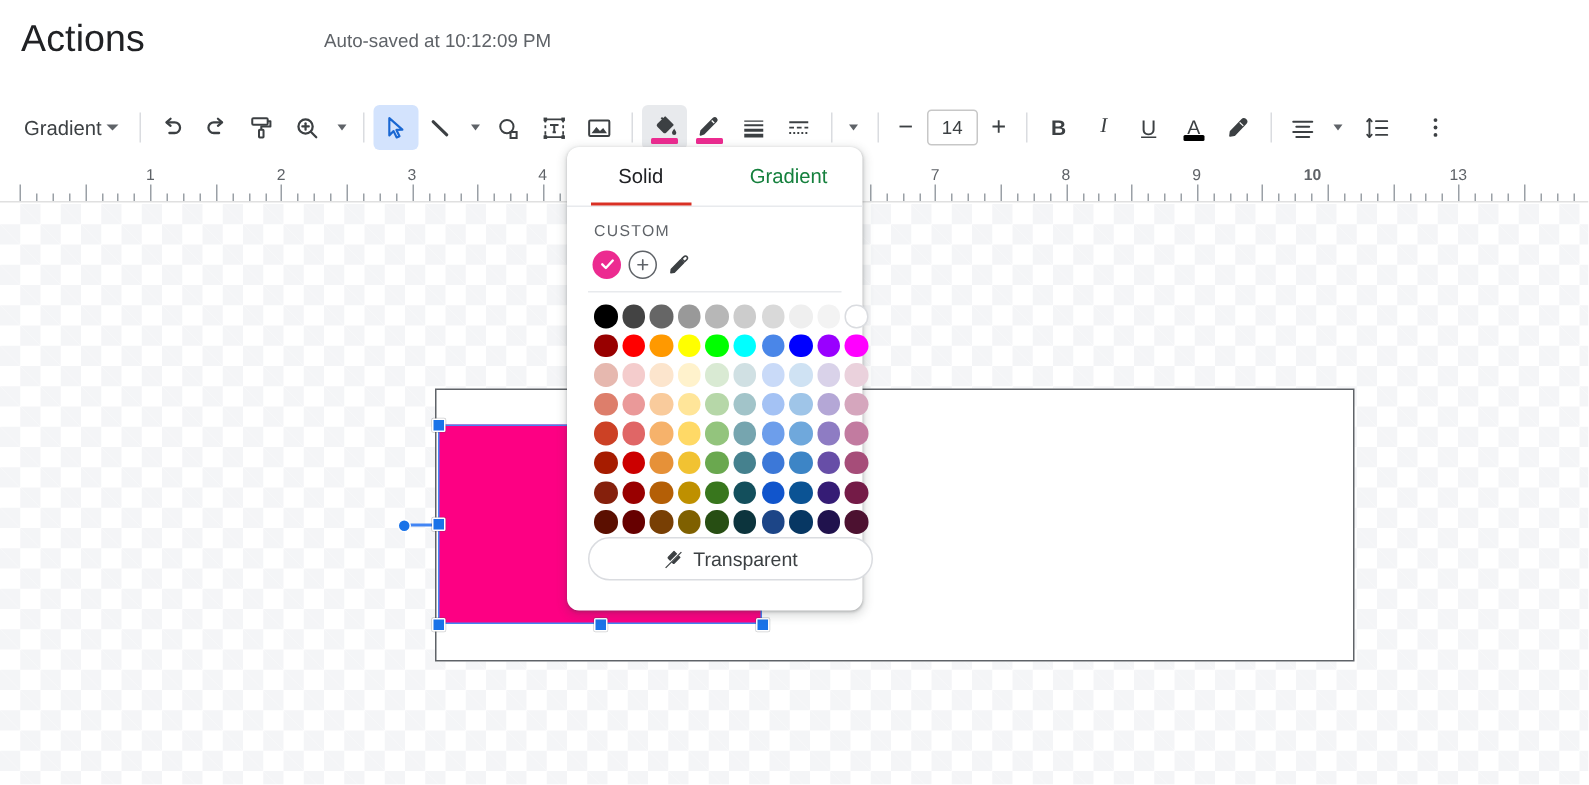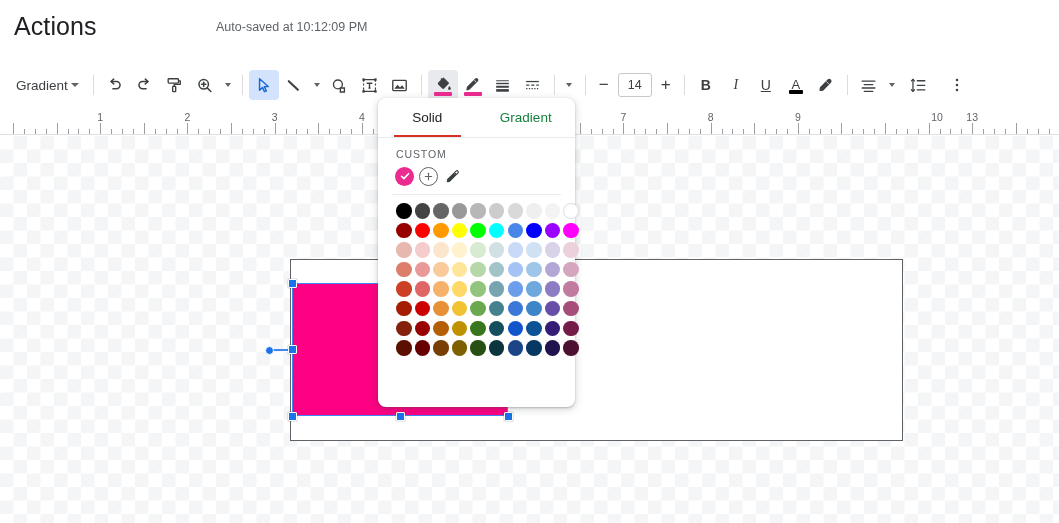--- a/index.html
+++ b/index.html
@@ -500,21 +500,21 @@
       <div class="rtick major" style="left: 797.8px;"></div>
       <div class="rnum" style="left: 797.8px;">9</div>
       <div class="rtick minor" style="left: 808.7px;"></div>
       <div class="rtick minor" style="left: 819.6px;"></div>
       <div class="rtick minor" style="left: 830.5px;"></div>
       <div class="rtick major" style="left: 841.4px;"></div>
       <div class="rtick minor" style="left: 852.3px;"></div>
       <div class="rtick minor" style="left: 863.2px;"></div>
       <div class="rtick minor" style="left: 874.1px;"></div>
       <div class="rtick major" style="left: 885px;"></div>
-      <div class="rnum" style="left: 937px;">10</div>
+      <div class="rnum" style="left: 875px; font-weight: bold;">10</div>
       <div class="rtick minor" style="left: 895.9px;"></div>
       <div class="rtick minor" style="left: 906.8px;"></div>
       <div class="rtick minor" style="left: 917.7px;"></div>
       <div class="rtick major" style="left: 928.6px;"></div>
       <div class="rtick minor" style="left: 939.5px;"></div>
       <div class="rtick minor" style="left: 950.4px;"></div>
       <div class="rtick minor" style="left: 961.3px;"></div>
       <div class="rtick major" style="left: 972.2px;"></div>
       <div class="rnum" style="left: 972.2px;">13</div>
       <div class="rtick minor" style="left: 983.1px;"></div>
@@ -657,15 +657,25 @@
         <div class="sw" title="#783f04" style="background: rgb(120, 63, 4);"></div>
         <div class="sw" title="#7f6000" style="background: rgb(127, 96, 0);"></div>
         <div class="sw" title="#274e13" style="background: rgb(39, 78, 19);"></div>
         <div class="sw" title="#0c343d" style="background: rgb(12, 52, 61);"></div>
         <div class="sw" title="#1c4587" style="background: rgb(28, 69, 135);"></div>
         <div class="sw" title="#073763" style="background: rgb(7, 55, 99);"></div>
         <div class="sw" title="#20124d" style="background: rgb(32, 18, 77);"></div>
         <div class="sw" title="#4c1130" style="background: rgb(76, 17, 48);"></div>
       </div>
 
+    <button class="transp-btn">
+      <span>
+        <svg width="14" height="14" viewBox="0 0 24 24" fill="none" stroke="#3c4043" stroke-width="1.5" stroke-linejoin="round">
+          <path d="M6.2 9.3 L12.6 2.9 L19.3 9.6 L12.9 16 A1 1 0 0 1 11.5 16 L6.2 10.7 A1 1 0 0 1 6.2 9.3 Z" fill="#3c4043"></path>
+          <line x1="3" y1="20.5" x2="21" y2="2.5" stroke="#ffffff" stroke-width="2.4"></line>
+          <line x1="3" y1="21.5" x2="21" y2="3.5" stroke="#3c4043" stroke-width="1.4"></line>
+        </svg>
+      </span>
+      <span>Transparent</span>
+    </button>
   </div>
 
 </div>
 
 </body></html>

